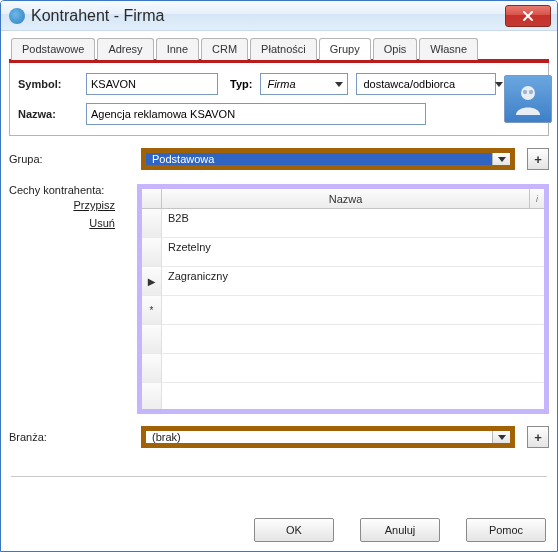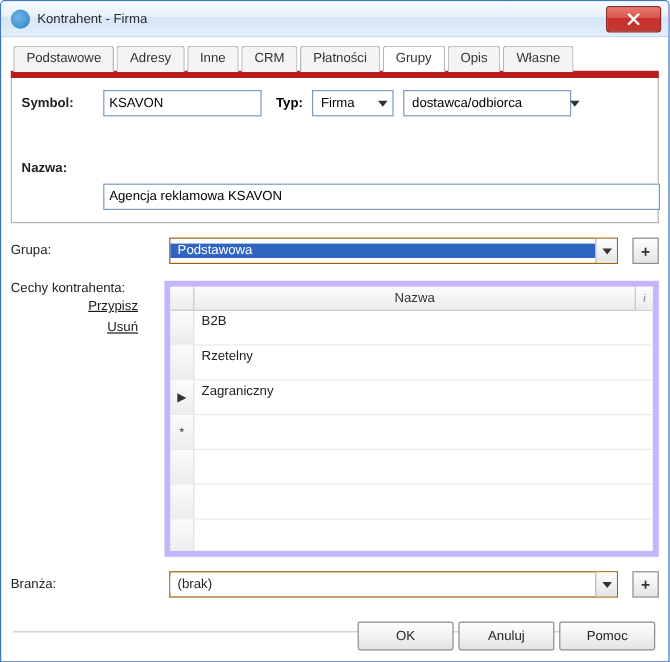--- a/index.html
+++ b/index.html
@@ -22,42 +22,42 @@
     border-bottom: 1px solid #c9d9ec;
     display: flex;
     align-items: center;
     padding: 0 2px 0 8px;
   }
   .titlebar .app-icon {
     width: 16px; height: 16px; margin-right: 6px;
     background: radial-gradient(circle at 40% 40%, #6fb7e8, #2a7fc1);
     border-radius: 50%;
   }
-  .titlebar .title-text { color: #2a2a2a; font-size: 11px; }
+  .titlebar .title-text { color: #2a2a2a; font-size: 16px; }
   .titlebar .spacer { flex: 1; }
   .close-btn {
     width: 46px; height: 22px;
     background: linear-gradient(to bottom, #e67b70 0%, #d9534a 45%, #c9302c 46%, #c13a32 100%);
     border: 1px solid #8a2a22;
     border-radius: 3px;
     display: flex; align-items: center; justify-content: center;
     color: #fff; font-weight: bold;
     margin-right: 4px;
   }
   .close-btn svg { width: 12px; height: 12px; }
 
   .client {
     padding: 6px 8px 8px 8px;
   }
 
   
   .tabstrip {
     display: flex;
     gap: 2px;
-    border-bottom: 6px solid #b91c1c;
+    border-bottom: 4px solid #b91c1c;
     padding-left: 2px;
   }
   .tab {
     padding: 4px 10px;
     border: 1px solid #b5b5b5;
     border-bottom: none;
     background: #f4f4f4;
     border-radius: 3px 3px 0 0;
     position: relative;
     top: 1px;
@@ -102,45 +102,45 @@
     gap: 6px;
   }
   .dd .arrow { margin-left: auto; }
   .arrow {
     width: 0; height: 0;
     border-left: 4px solid transparent;
     border-right: 4px solid transparent;
     border-top: 5px solid #333;
     display: inline-block;
   }
-  .dd.firma { width: 68px; }
+  .dd.firma { width: 88px; font-style: italic; }
   .dd.rola { width: 140px; gap: 40px; }
   .avatar {
     grid-row: 1 / span 2;
     grid-column: 3;
     width: 48px; height: 48px;
     background: linear-gradient(to bottom, #6aa6e0, #3e7fc6);
     border: 1px solid #7a9ac0;
     border-radius: 2px;
     display:flex;align-items:center;justify-content:center;
   }
   .avatar svg { width: 36px; height: 36px; }
-  .nazwa-input { width: 464px; margin-top: 48px; }
+  .nazwa-input { width: 340px; }
 
   
   .combo-row {
     display: flex; align-items: center;
     margin-top: 12px;
     gap: 12px;
   }
   .combo-row .lbl { width: 90px; color: #222; }
   .combo {
     flex: 1;
     height: 22px;
-    border: 1px solid #a16207;
+    border: 5px solid #a16207;
     display: flex; align-items: center;
   }
   .combo .combo-text {
     flex: 1; padding: 0 6px; color: #fff;
   }
   .combo.selected .combo-text {
     background: #2f64c1;
   }
   .combo.plain .combo-text { color: #222; background:#fff; }
   .combo .combo-btn {
@@ -200,21 +200,21 @@
   .grid-row .cell {
     flex:1; padding: 0 6px; line-height:18px;
     border-bottom:1px solid #e9e9e9;
     color:#222;
   }
 
   
   .btnbar {
     position:absolute;
     bottom:10px; right:12px;
-    display:flex; gap:4px;padding-left:20px;
+    display:flex; gap:26px;padding-left:20px;
   }
   .btn {
     min-width: 80px; height:24px;
     border:1px solid #8a8a8a;
     background: linear-gradient(to bottom,#fefefe,#e4e4e4);
     display:flex;align-items:center;justify-content:center;
     color:#222;
     border-radius:2px;
   }
   .footer-line {

